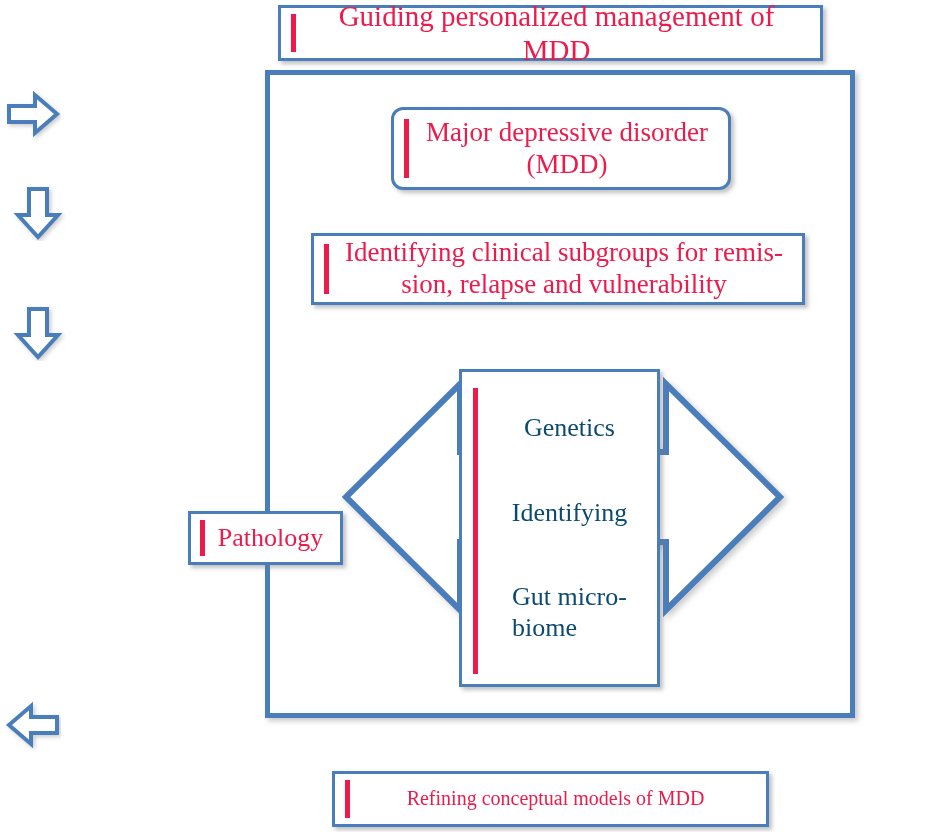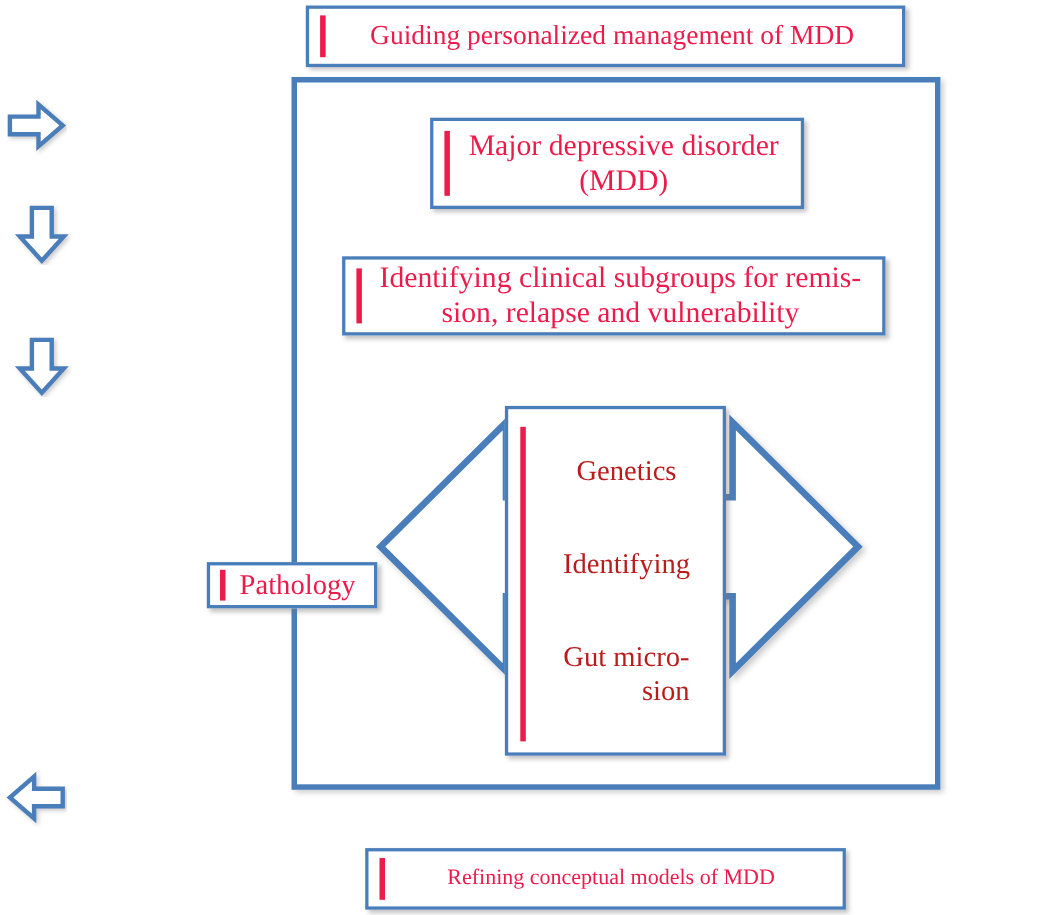--- a/index.html
+++ b/index.html
@@ -55,24 +55,24 @@
     box-sizing: border-box;
     border: 5px solid #4A7EBB;
     background: transparent;
     box-shadow: 3px 3px 5px rgba(120,120,120,0.40);
   }
 
   
   #box-top {
     left: 278px; top: 5px; width: 545px; height: 56px;
   }
-  #box-top .label { font-size: 25px; }
+  #box-top .label { font-size: 29px; }
 
   #box-mdd {
-    left: 391px; top: 107px; width: 340px; height: 83px;
+    left: 391px; top: 107px; width: 340px; height: 83px; border-radius: 12px;
   }
   #box-mdd .label { font-size: 27px; }
 
   #box-subgroups {
     left: 311px; top: 233px; width: 494px; height: 72px;
   }
   #box-subgroups .label { font-size: 27px; }
 
   #box-center {
     left: 459px; top: 369px; width: 201px; height: 318px;
@@ -86,29 +86,29 @@
     position: absolute;
     left: 22px; right: 2px; top: 0; bottom: 0;
     display: flex;
     flex-direction: column;
     justify-content: space-around;
     align-items: center;
     padding: 14px 0;
     box-sizing: border-box;
   }
   #box-center .center-item {
-    color: #b91c1c;
+    color: #0c4a6e;
     font-size: 26px;
-    text-align: right;
+    text-align: left;
     line-height: 1.16;
     white-space: pre-line;
   }
 
   #box-pathology {
-    left: 188px; top: 511px; width: 155px; height: 42px;
+    left: 188px; top: 511px; width: 155px; height: 54px;
     z-index: 6;
   }
   #box-pathology .label { font-size: 26px; padding-left: 24px; }
   #box-pathology .accent { left: 9px; }
 
   #box-treatment {
     left: 771px; top: 511px; width: 170px; height: 54px;
     z-index: 6;
   }
   #box-treatment .label { font-size: 26px; padding-left: 24px; }
@@ -168,21 +168,21 @@
   <svg id="double-arrow" viewBox="0 0 450 270">
     <polyline points="122,90 122,22 8,135 122,248 122,180 328,180 328,248 442,135 328,22 328,90 122,90" fill="#ffffff" stroke="#4A7EBB" stroke-width="6" stroke-linejoin="miter" stroke-linecap="square" style="filter: drop-shadow(3px 3px 3px rgba(120,120,120,0.40));"></polyline>
   </svg>
 
   <div class="box" id="box-center">
     <span class="accent"></span>
     <div class="center-list">
       <div class="center-item">Genetics</div>
       <div class="center-item">Identifying</div>
       <div class="center-item">Gut micro-
-sion</div>
+biome</div>
     </div>
   </div>
 
   <div class="box" id="box-pathology">
     <span class="accent"></span>
     <span class="label">Pathology</span>
   </div>
 
 
   <div class="box" id="box-bottom">

